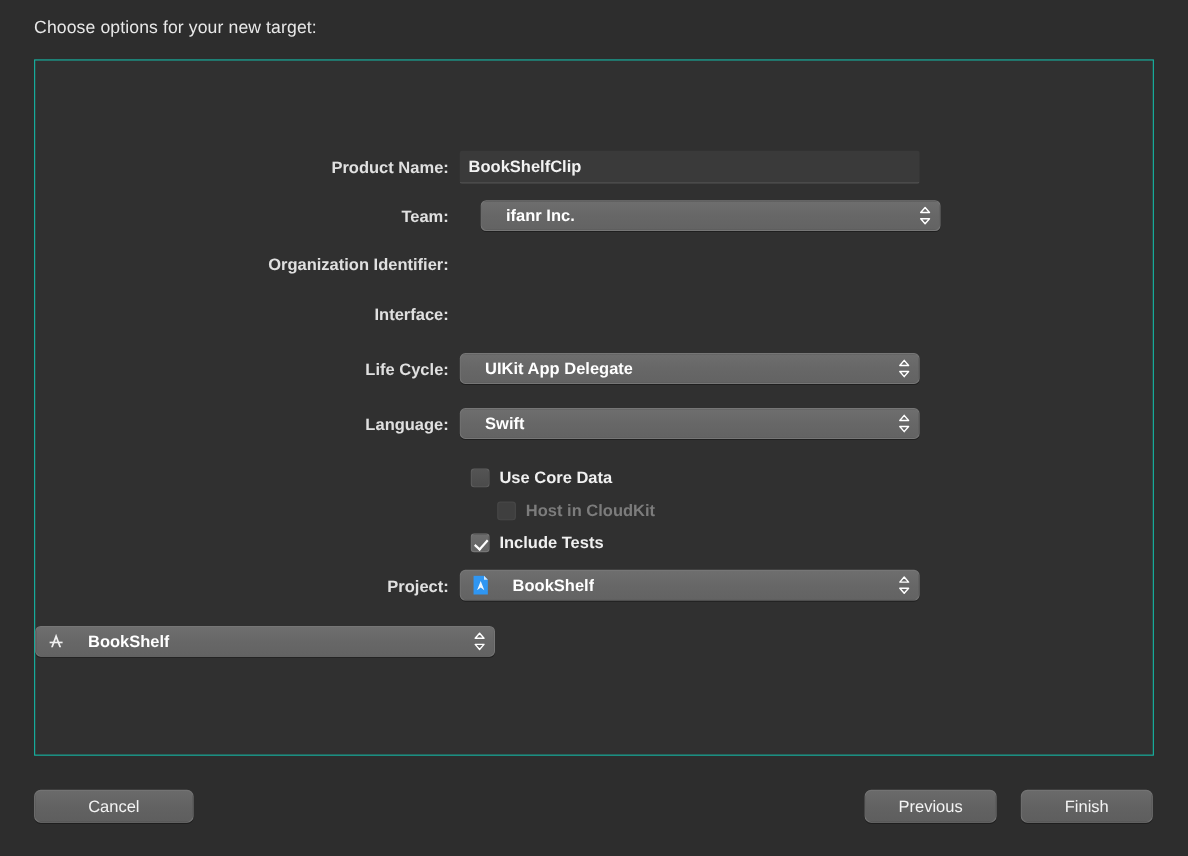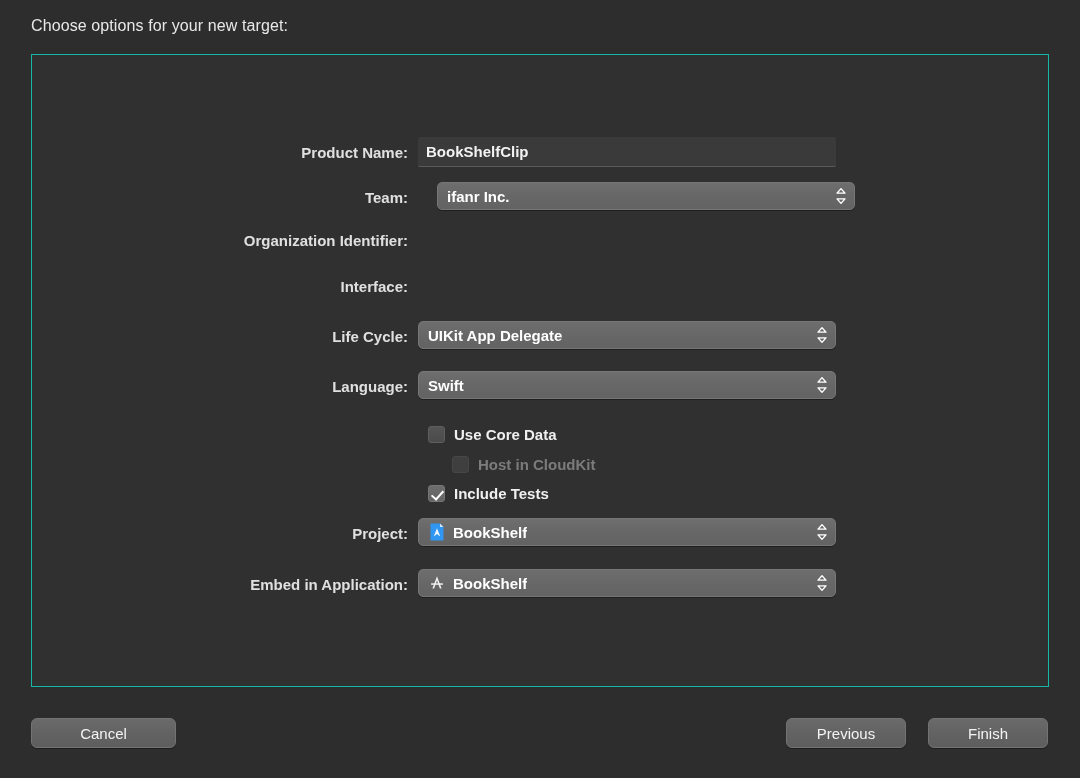--- a/index.html
+++ b/index.html
@@ -55,21 +55,21 @@
     width: 418px; height: 28px;
     background: linear-gradient(180deg, #6e6e6e 0%, #676767 50%, #636363 100%);
     border: 1px solid #767676;
     border-radius: 5px;
     display: flex; align-items: center;
     padding: 0 22px 0 9px;
     font-size: 15px; color: #ffffff;
     position: relative;
     box-shadow: 0 1px 0 rgba(0,0,0,0.35);
   }
-  .popup .ptext { white-space: nowrap; overflow: hidden; text-overflow: ellipsis; }
+  .popup .ptext { white-space: nowrap; overflow: hidden; text-overflow: ellipsis; margin-left: 13px; }
   .chev {
     position: absolute; right: 7px; top: 50%;
     transform: translateY(-50%);
     width: 12px; height: 18px;
   }
   .chev svg { display: block; }
 
   .popup .leading-icon {
     width: 18px; height: 18px; margin-right: 7px;
     flex: 0 0 18px; display: block;
@@ -194,21 +194,20 @@
               <span class="chev">
                 <svg width="12" height="18" viewBox="0 0 12 18">
                   <path d="M6 1.6 L10 6.2 L2 6.2 Z" fill="none" stroke="#ffffff" stroke-width="1.3" stroke-linejoin="round"></path>
                   <path d="M6 16.4 L10 11.8 L2 11.8 Z" fill="none" stroke="#ffffff" stroke-width="1.3" stroke-linejoin="round"></path>
                 </svg>
               </span>
             </div>
           </div>
         </div>
         <div class="row" style="top: 514px;">
-          <div class="label">Embed in Application:</div>
           <div class="field">
             <div class="popup">
               <span class="leading-icon"><svg width="18" height="18" viewBox="0 0 18 18">
                   <path d="M9 2.2 L13.6 14.4 L11.9 14.4 L9 6.6 L6.1 14.4 L4.4 14.4 Z" fill="#f0f0f0"></path>
                   <rect x="3.1" y="9.3" width="11.8" height="1.5" fill="#f0f0f0"></rect>
                 </svg></span>
               <span class="ptext">BookShelf</span>
               <span class="chev">
                 <svg width="12" height="18" viewBox="0 0 12 18">
                   <path d="M6 1.6 L10 6.2 L2 6.2 Z" fill="none" stroke="#ffffff" stroke-width="1.3" stroke-linejoin="round"></path>

